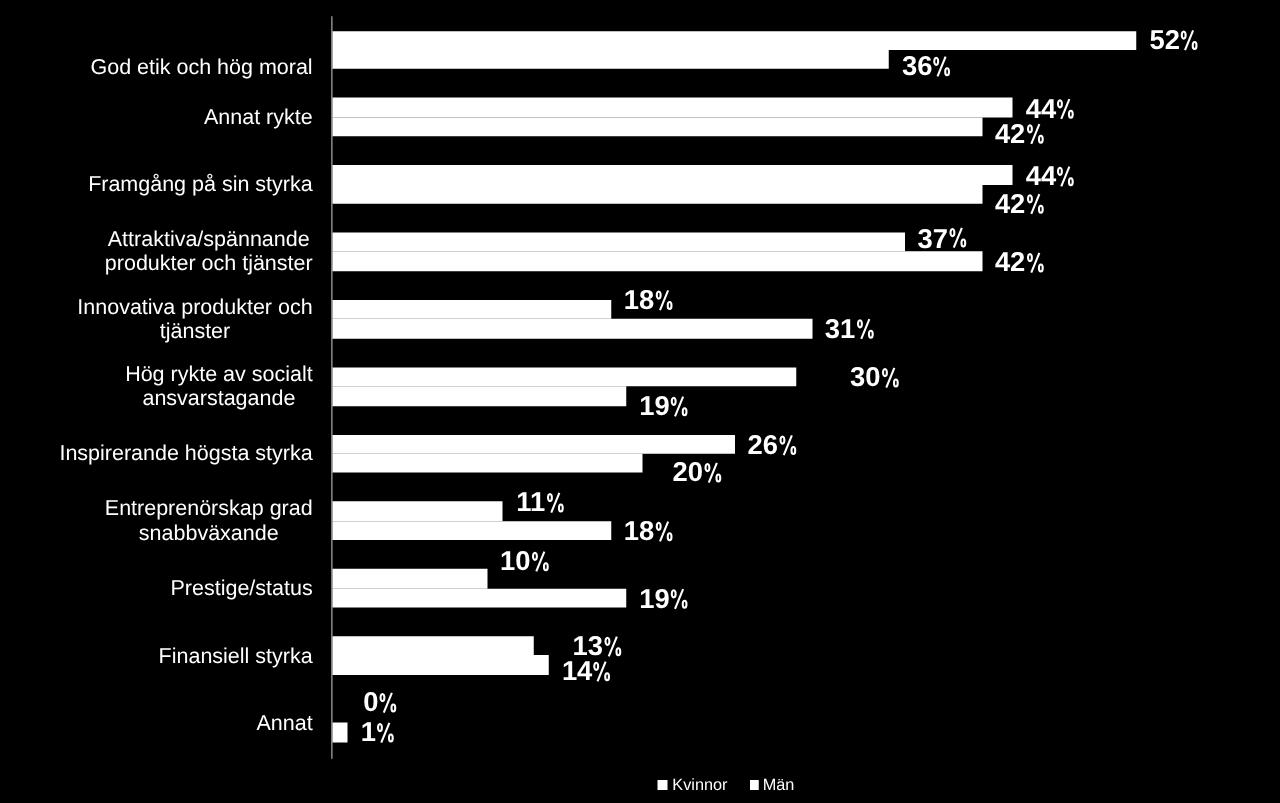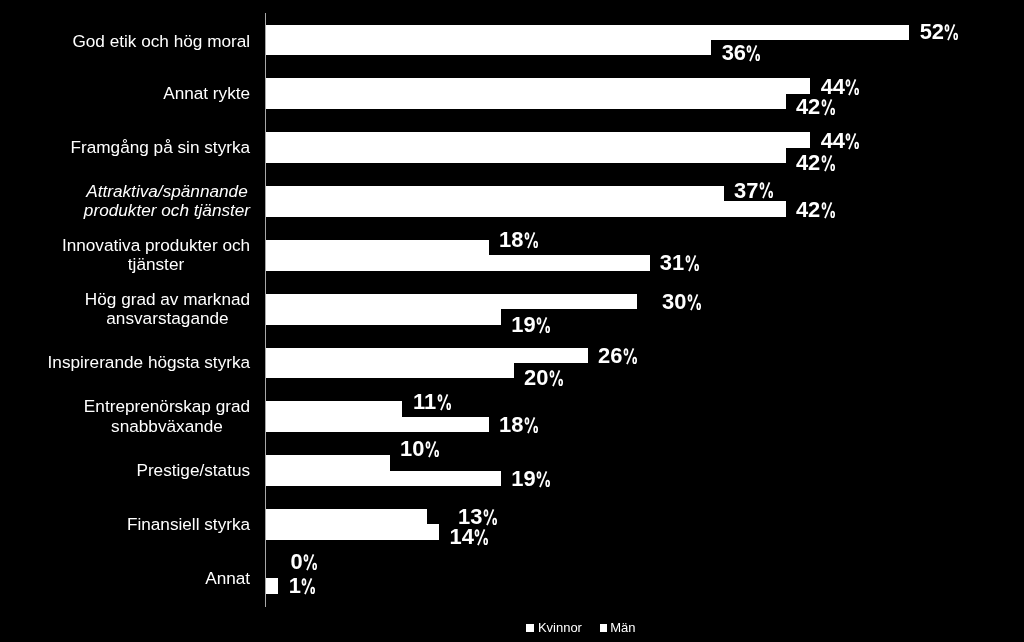--- a/index.html
+++ b/index.html
@@ -63,28 +63,28 @@
   }
 </style>
 </head>
 <body style="background: rgb(0, 0, 0);">
 
 <div id="chart">
 
   <div id="axis" style="background: rgb(168, 168, 168);"></div>
 
   <div id="cats">
-      <div class="cat" style="top: 32px;">God etik och hög moral</div>
+      <div class="cat" style="top: 44px;">God etik och hög moral</div>
       <div class="cat" style="top: 84.074px;">Annat rykte</div>
       <div class="cat" style="top: 137.908px;">Framgång på sin styrka</div>
-      <div class="cat" style="top: 182.092px; font-style: italic;">Attraktiva/spännande
+      <div class="cat" style="top: 182.092px;">Attraktiva/spännande
 produkter och tjänster</div>
       <div class="cat" style="top: 235.926px;">Innovativa produkter och
 tjänster</div>
-      <div class="cat" style="top: 289.76px;">Hög grad av marknad
+      <div class="cat" style="top: 289.76px;">Hög rykte av socialt
 ansvarstagande</div>
       <div class="cat" style="top: 353.244px;">Inspirerande högsta styrka</div>
       <div class="cat" style="top: 397.428px;">Entreprenörskap grad
 snabbväxande</div>
       <div class="cat" style="top: 460.912px;">Prestige/status</div>
       <div class="cat" style="top: 514.746px;">Finansiell styrka</div>
       <div class="cat" style="top: 568.58px;">Annat</div>
     </div>
 
   <div id="bars">
@@ -155,36 +155,36 @@
       <div class="val" style="left: 498.996px; top: 229.051px;">18<svg class="pc" width="14.6" height="16.4" viewBox="0 0 15.3 16.5">
           <ellipse cx="3.1" cy="3.9" rx="1.62" ry="3.02" fill="none" stroke="#fff" stroke-width="1.76"></ellipse>
           <ellipse cx="12.25" cy="12.65" rx="1.57" ry="2.97" fill="none" stroke="#fff" stroke-width="1.76"></ellipse>
           <line x1="4.2" y1="16.5" x2="11.0" y2="0" stroke="#fff" stroke-width="1.76"></line>
         </svg></div>
       <div class="val" style="left: 659.832px; top: 252.301px;">31<svg class="pc" width="14.6" height="16.4" viewBox="0 0 15.3 16.5">
           <ellipse cx="3.1" cy="3.9" rx="1.62" ry="3.02" fill="none" stroke="#fff" stroke-width="1.76"></ellipse>
           <ellipse cx="12.25" cy="12.65" rx="1.57" ry="2.97" fill="none" stroke="#fff" stroke-width="1.76"></ellipse>
           <line x1="4.2" y1="16.5" x2="11.0" y2="0" stroke="#fff" stroke-width="1.76"></line>
         </svg></div>
-      <div class="val" style="left: 662px; top: 291.485px;">30<svg class="pc" width="14.6" height="16.4" viewBox="0 0 15.3 16.5">
+      <div class="val" style="left: 680px; top: 291.485px;">30<svg class="pc" width="14.6" height="16.4" viewBox="0 0 15.3 16.5">
           <ellipse cx="3.1" cy="3.9" rx="1.62" ry="3.02" fill="none" stroke="#fff" stroke-width="1.76"></ellipse>
           <ellipse cx="12.25" cy="12.65" rx="1.57" ry="2.97" fill="none" stroke="#fff" stroke-width="1.76"></ellipse>
           <line x1="4.2" y1="16.5" x2="11.0" y2="0" stroke="#fff" stroke-width="1.76"></line>
         </svg></div>
       <div class="val" style="left: 511.368px; top: 313.835px;">19<svg class="pc" width="14.6" height="16.4" viewBox="0 0 15.3 16.5">
           <ellipse cx="3.1" cy="3.9" rx="1.62" ry="3.02" fill="none" stroke="#fff" stroke-width="1.76"></ellipse>
           <ellipse cx="12.25" cy="12.65" rx="1.57" ry="2.97" fill="none" stroke="#fff" stroke-width="1.76"></ellipse>
           <line x1="4.2" y1="16.5" x2="11.0" y2="0" stroke="#fff" stroke-width="1.76"></line>
         </svg></div>
       <div class="val" style="left: 597.972px; top: 344.919px;">26<svg class="pc" width="14.6" height="16.4" viewBox="0 0 15.3 16.5">
           <ellipse cx="3.1" cy="3.9" rx="1.62" ry="3.02" fill="none" stroke="#fff" stroke-width="1.76"></ellipse>
           <ellipse cx="12.25" cy="12.65" rx="1.57" ry="2.97" fill="none" stroke="#fff" stroke-width="1.76"></ellipse>
           <line x1="4.2" y1="16.5" x2="11.0" y2="0" stroke="#fff" stroke-width="1.76"></line>
         </svg></div>
-      <div class="val" style="left: 524px; top: 366.669px; text-align: center;">20<svg class="pc" width="14.6" height="16.4" viewBox="0 0 15.3 16.5">
+      <div class="val" style="left: 538px; top: 366.669px; text-align: center;">20<svg class="pc" width="14.6" height="16.4" viewBox="0 0 15.3 16.5">
           <ellipse cx="3.1" cy="3.9" rx="1.62" ry="3.02" fill="none" stroke="#fff" stroke-width="1.76"></ellipse>
           <ellipse cx="12.25" cy="12.65" rx="1.57" ry="2.97" fill="none" stroke="#fff" stroke-width="1.76"></ellipse>
           <line x1="4.2" y1="16.5" x2="11.0" y2="0" stroke="#fff" stroke-width="1.76"></line>
         </svg></div>
       <div class="val" style="left: 413px; top: 391.153px;">11<svg class="pc" width="14.6" height="16.4" viewBox="0 0 15.3 16.5">
           <ellipse cx="3.1" cy="3.9" rx="1.62" ry="3.02" fill="none" stroke="#fff" stroke-width="1.76"></ellipse>
           <ellipse cx="12.25" cy="12.65" rx="1.57" ry="2.97" fill="none" stroke="#fff" stroke-width="1.76"></ellipse>
           <line x1="4.2" y1="16.5" x2="11.0" y2="0" stroke="#fff" stroke-width="1.76"></line>
         </svg></div>
       <div class="val" style="left: 498.996px; top: 413.903px;">18<svg class="pc" width="14.6" height="16.4" viewBox="0 0 15.3 16.5">

